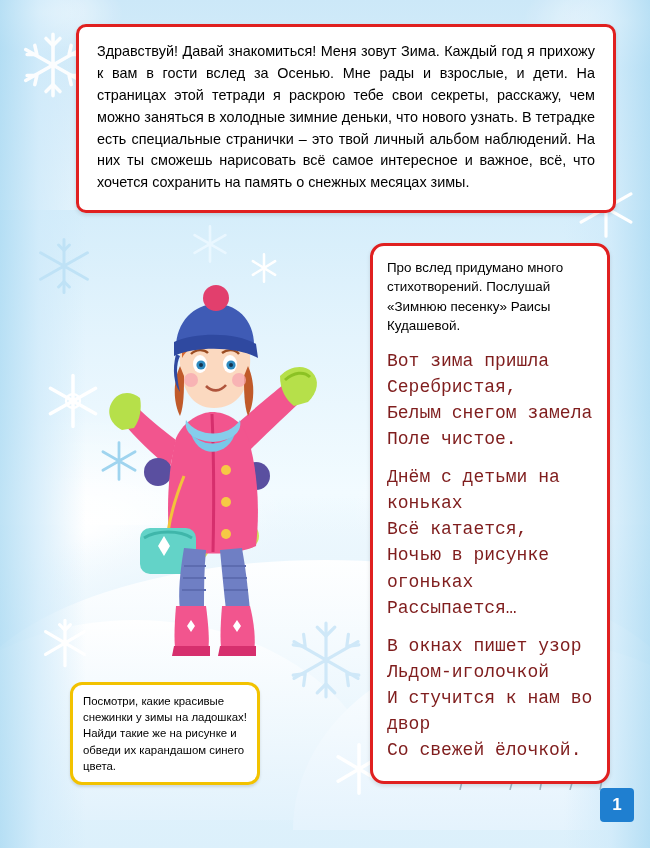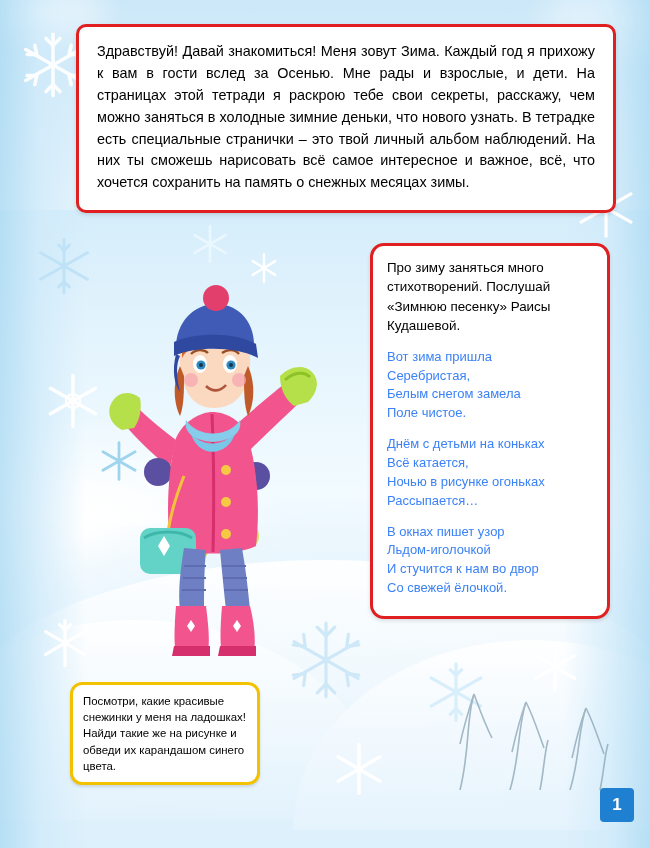--- a/index.html
+++ b/index.html
@@ -72,21 +72,21 @@
     background:#ffffff;
     border:3px solid #e02020;
     border-radius:14px;
     padding:12px 14px 14px 14px;
     box-sizing:border-box;
     box-shadow:0 2px 4px rgba(0,0,0,.12);
   }
   .panel-poem .lead{
     margin:0 0 12px 0;font-size:13.4px;line-height:1.45;color:#000;text-align:left;
   }
-  .panel-poem .stanza{margin:0 0 12px 0;font-size:13px;line-height:1.45;color:#3b82f6;white-space:pre-line;}
+  .panel-poem .stanza{margin:0 0 12px 0;font-size:18px;line-height:1.45;color:#7f1d1d;white-space:pre-line;font-family:Liberation Mono, monospace;}
   .panel-poem .stanza:last-child{margin-bottom:4px;}
 
   .panel-task{
     position:absolute;left:70px;top:682px;width:190px;
     background:#ffffff;
     border:3px solid #f2c200;
     border-radius:12px;
     padding:8px 10px;
     box-sizing:border-box;
     box-shadow:0 2px 3px rgba(0,0,0,.12);
@@ -284,34 +284,34 @@
     <circle cx="136" cy="18" r="13" fill="#e23f6d"></circle>
 
     <path d="M96 74 C92 90 94 104 100 112 C96 96 96 84 100 76 Z" fill="#2f49a0"></path>
   </svg>
 
   <div class="panel-intro">
     <p>Здравствуй! Давай знакомиться! Меня зовут Зима. Каждый год я прихожу к вам в гости вслед за Осенью. Мне рады и взрослые, и дети. На страницах этой тетради я раскрою тебе свои секреты, расскажу, чем можно заняться в холодные зимние деньки, что нового узнать. В тетрадке есть специальные странички – это твой личный альбом наблюдений. На них ты сможешь нарисовать всё самое интересное и важное, всё, что хочется сохранить на память о снежных месяцах зимы.</p>
   </div>
 
   <div class="panel-poem">
-    <p class="lead">Про зиму заняться много стихотворений. Послушай «Зимнюю песенку» Раисы Кудашевой.</p>
+    <p class="lead">Про вслед придумано много стихотворений. Послушай «Зимнюю песенку» Раисы Кудашевой.</p>
     <p class="stanza">Вот зима пришла
       Серебристая,
 Белым снегом замела
       Поле чистое.</p>
     <p class="stanza">Днём с детьми на коньках
       Всё катается,
 Ночью в рисунке огоньках
       Рассыпается…</p>
     <p class="stanza">В окнах пишет узор
       Льдом-иголочкой
 И стучится к нам во двор
       Со свежей ёлочкой.</p>
   </div>
 
   <div class="panel-task">
-    <p>Посмотри, какие красивые снежинки у меня на ладошках! Найди такие же на рисунке и обведи их карандашом синего цвета.</p>
+    <p>Посмотри, какие красивые снежинки у зимы на ладошках! Найди такие же на рисунке и обведи их карандашом синего цвета.</p>
   </div>
 
   <div class="page-number">1</div>
 
 </div>
 
 </body></html>

